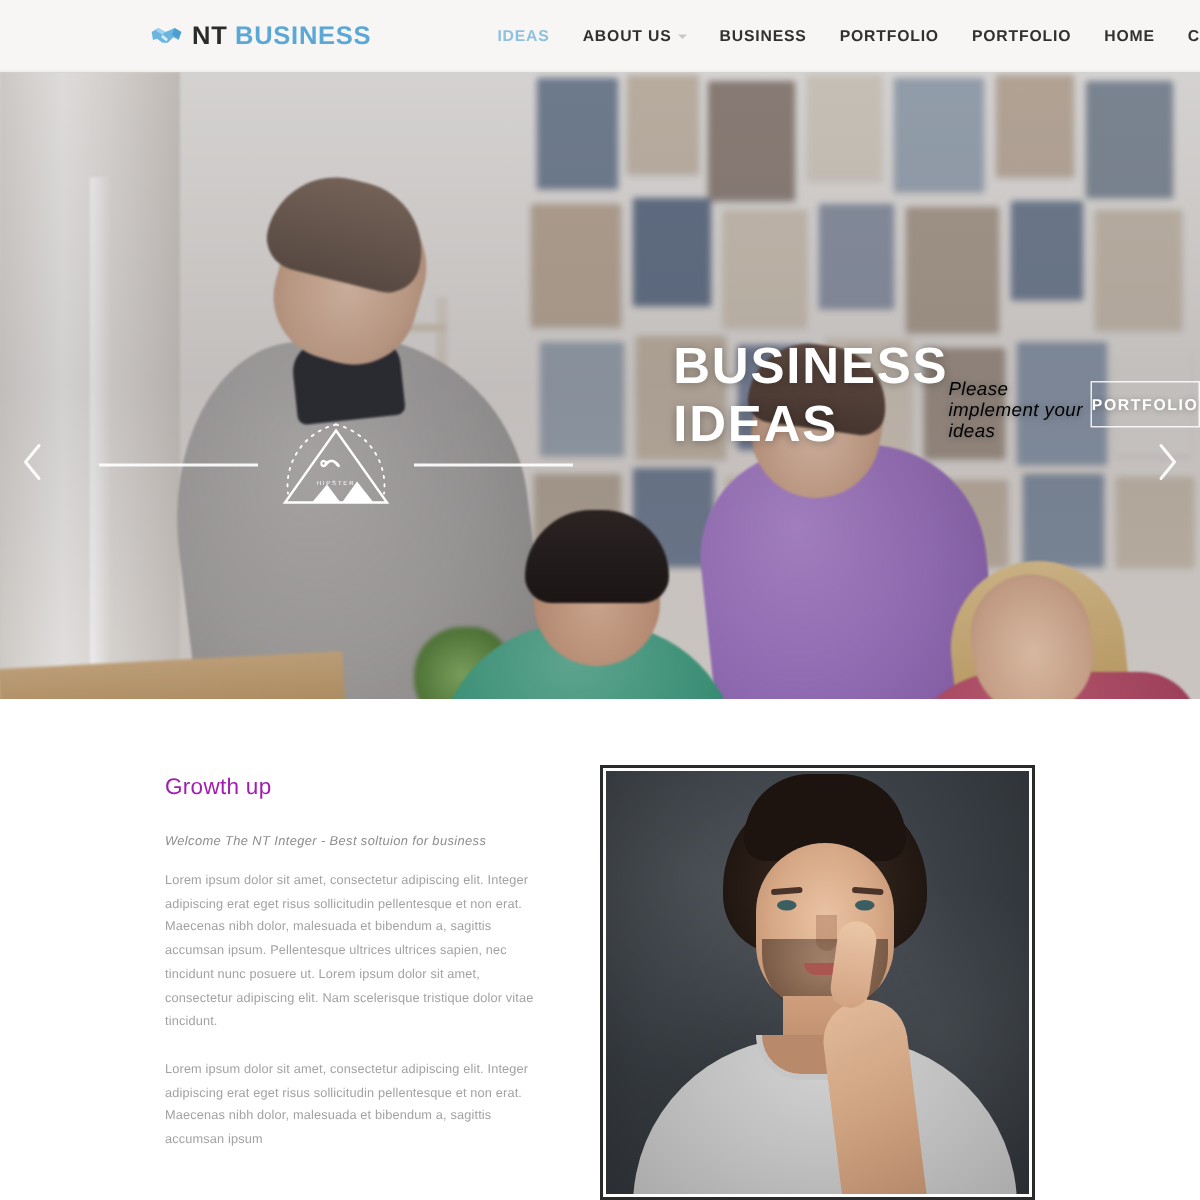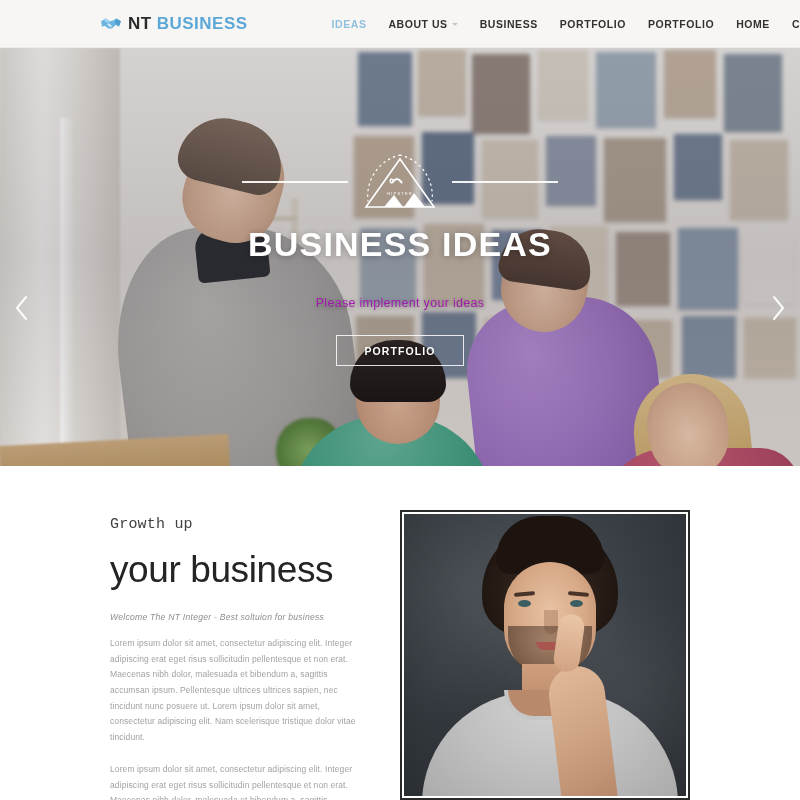--- a/index.html
+++ b/index.html
@@ -200,21 +200,21 @@
     filter: blur(1.4px);
   }
 
   .hero-overlay {
     position: absolute; inset: 0;
     background: linear-gradient(180deg, rgba(40,36,52,.10) 0%, rgba(40,36,52,.16) 50%, rgba(40,36,52,.08) 100%);
   }
 
   .hero-inner {
     position: absolute; inset: 0;
-    display: flex; flex-direction: column; align-items: center;
+    display: flex; flex-direction: row; align-items: center;
     z-index: 5;
   }
   .emblem-row {
     display: flex; align-items: center; justify-content: center;
     width: 100%;
     margin-top: 105px;
   }
   .rule {
     width: 106px; height: 0;
     border-top: 2px solid rgba(255,255,255,.92);
@@ -225,21 +225,22 @@
     margin-top: 14px;
     font-size: 34px;
     font-weight: bold;
     letter-spacing: 1.2px;
     color: #ffffff;
     text-shadow: 0 1px 6px rgba(0,0,0,.28);
   }
   .hero-sub {
     margin-top: 32px;
     font-size: 12.5px;
-    color: #a21caf;
+    font-style: italic;
+    color: #000000;
     letter-spacing: .3px;
     text-shadow: 0 1px 5px rgba(0,0,0,.30);
   }
   .hero-btn {
     margin-top: 25px;
     width: 128px; height: 31px;
     border: 1px solid rgba(255,255,255,.85);
     background: transparent;
     color: #ffffff;
     font-size: 10.5px; font-weight: bold;
@@ -265,22 +266,22 @@
     width: 800px;
     padding-top: 44px;
     background: #ffffff;
   }
   .about-wrap {
     width: 580px; margin: 0 auto;
     display: flex; gap: 44px;
   }
   .about-left { width: 250px; padding-top: 6px; }
   .eyebrow {
-    font-size: 15px; color: #404040;
-    font-weight: normal; letter-spacing: .2px; font-family: Liberation Mono, monospace;
+    font-size: 15px; color: #a21caf;
+    font-weight: normal; letter-spacing: .2px;
   }
   .about-title {
     margin-top: 18px;
     font-size: 37px;
     font-weight: normal;
     color: #242424;
     letter-spacing: -.4px;
     line-height: 1.05;
   }
   .about-tagline {
@@ -535,21 +536,20 @@
     <svg width="16" height="26" viewBox="0 0 16 26">
       <polyline points="4,2 13,13 4,24" fill="none" stroke="currentColor" stroke-width="2" stroke-linecap="round" stroke-linejoin="round"></polyline>
     </svg>
   </div>
 </section>
 
 <section class="about">
   <div class="about-wrap">
     <div class="about-left">
       <div class="eyebrow">Growth up</div>
-      <h2 class="about-title">your business</h2>
       <p class="about-tagline">Welcome The NT Integer - Best soltuion for business</p>
       <p class="about-para">Lorem ipsum dolor sit amet, consectetur adipiscing elit. Integer adipiscing erat eget risus sollicitudin pellentesque et non erat. Maecenas nibh dolor, malesuada et bibendum a, sagittis accumsan ipsum. Pellentesque ultrices ultrices sapien, nec tincidunt nunc posuere ut. Lorem ipsum dolor sit amet, consectetur adipiscing elit. Nam scelerisque tristique dolor vitae tincidunt.</p>
       <p class="about-para">Lorem ipsum dolor sit amet, consectetur adipiscing elit. Integer adipiscing erat eget risus sollicitudin pellentesque et non erat. Maecenas nibh dolor, malesuada et bibendum a, sagittis accumsan ipsum</p>
 
     </div>
 
     <div class="about-right">
       <div class="portrait-frame">
         <div class="portrait">
           <div class="chalk-tex"></div>

